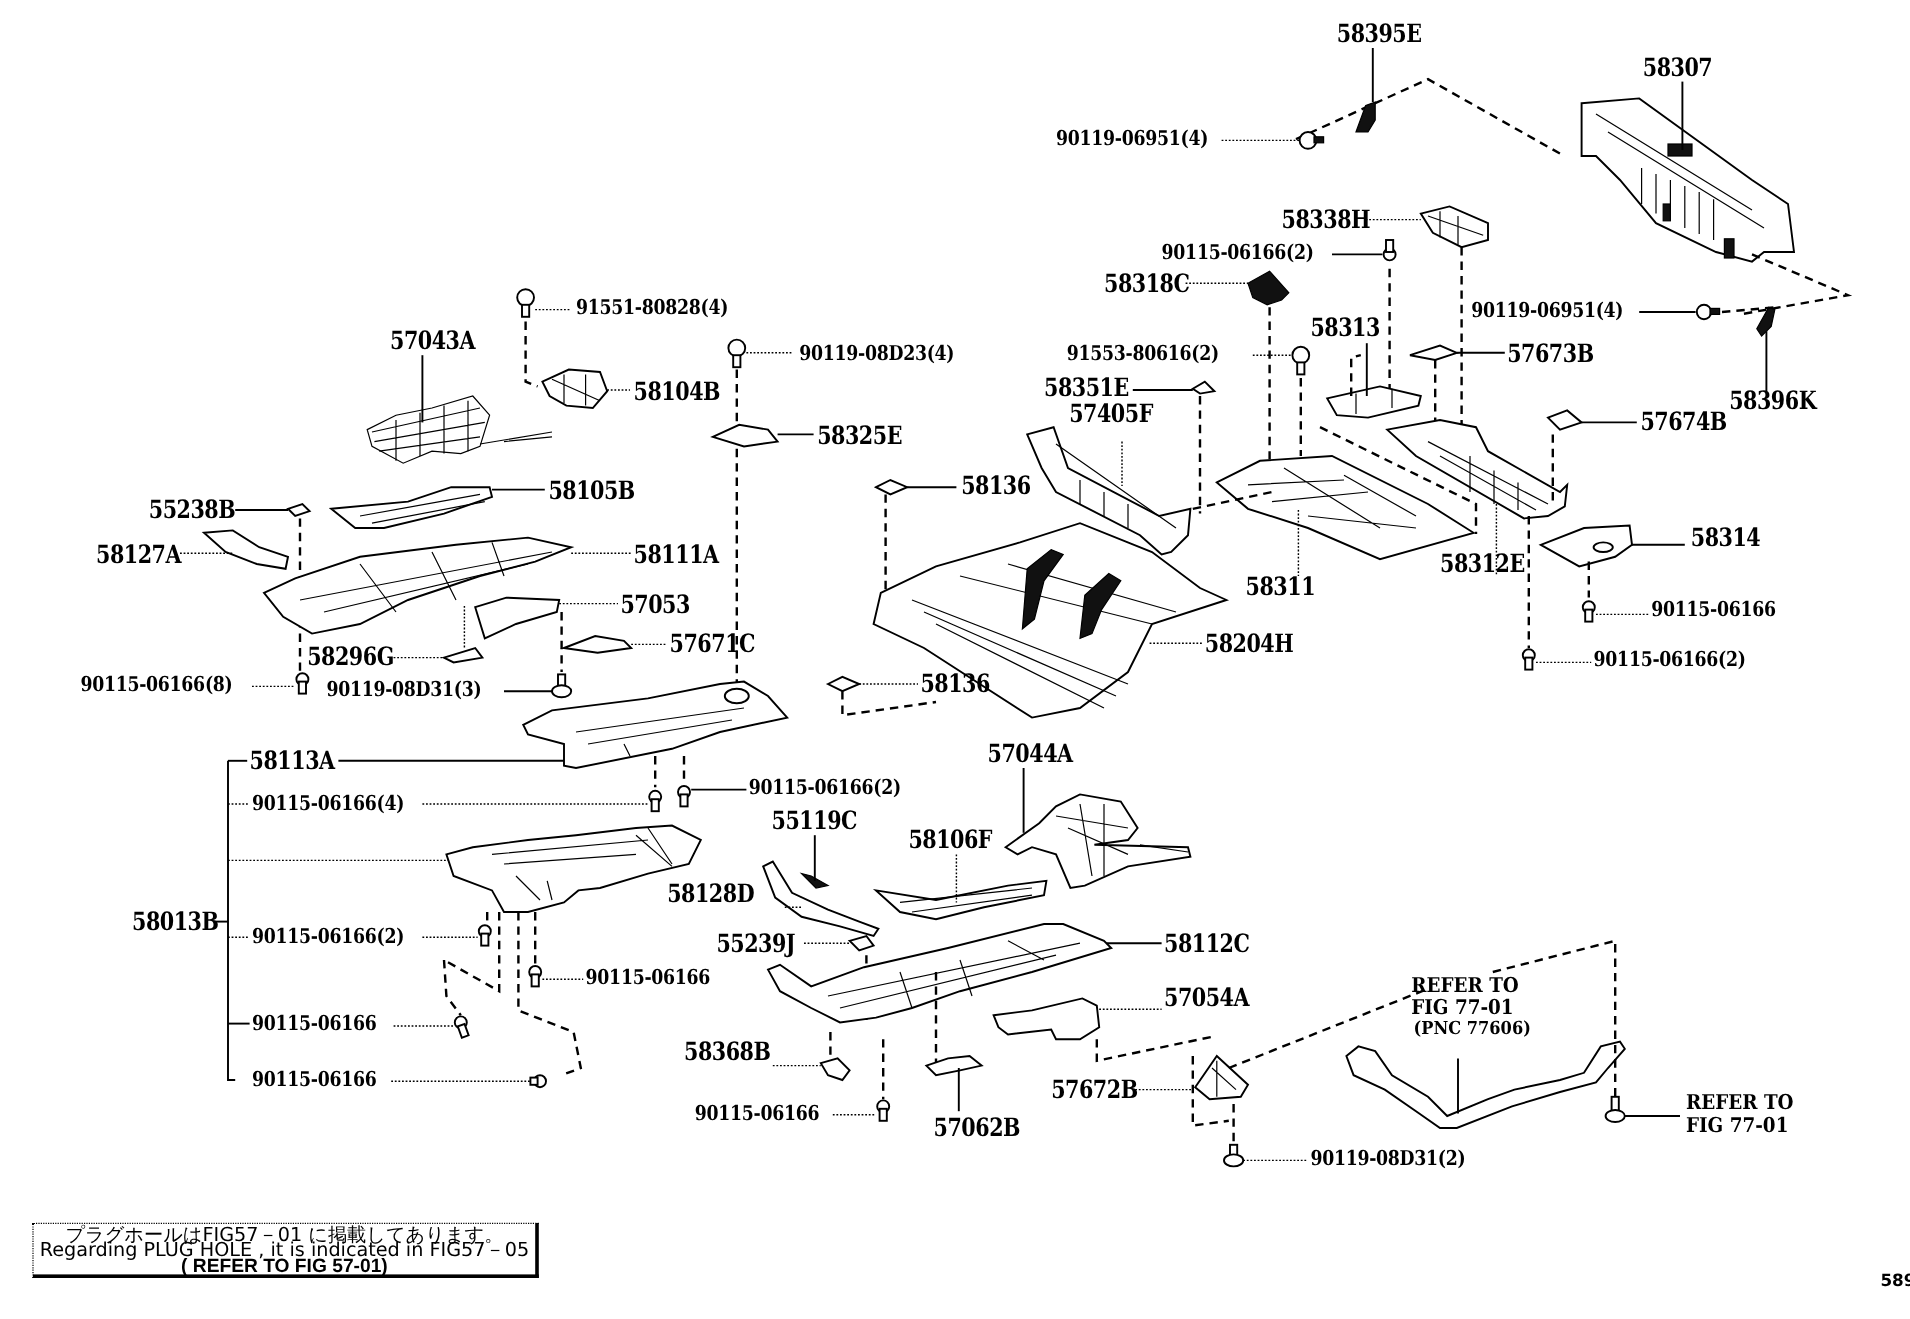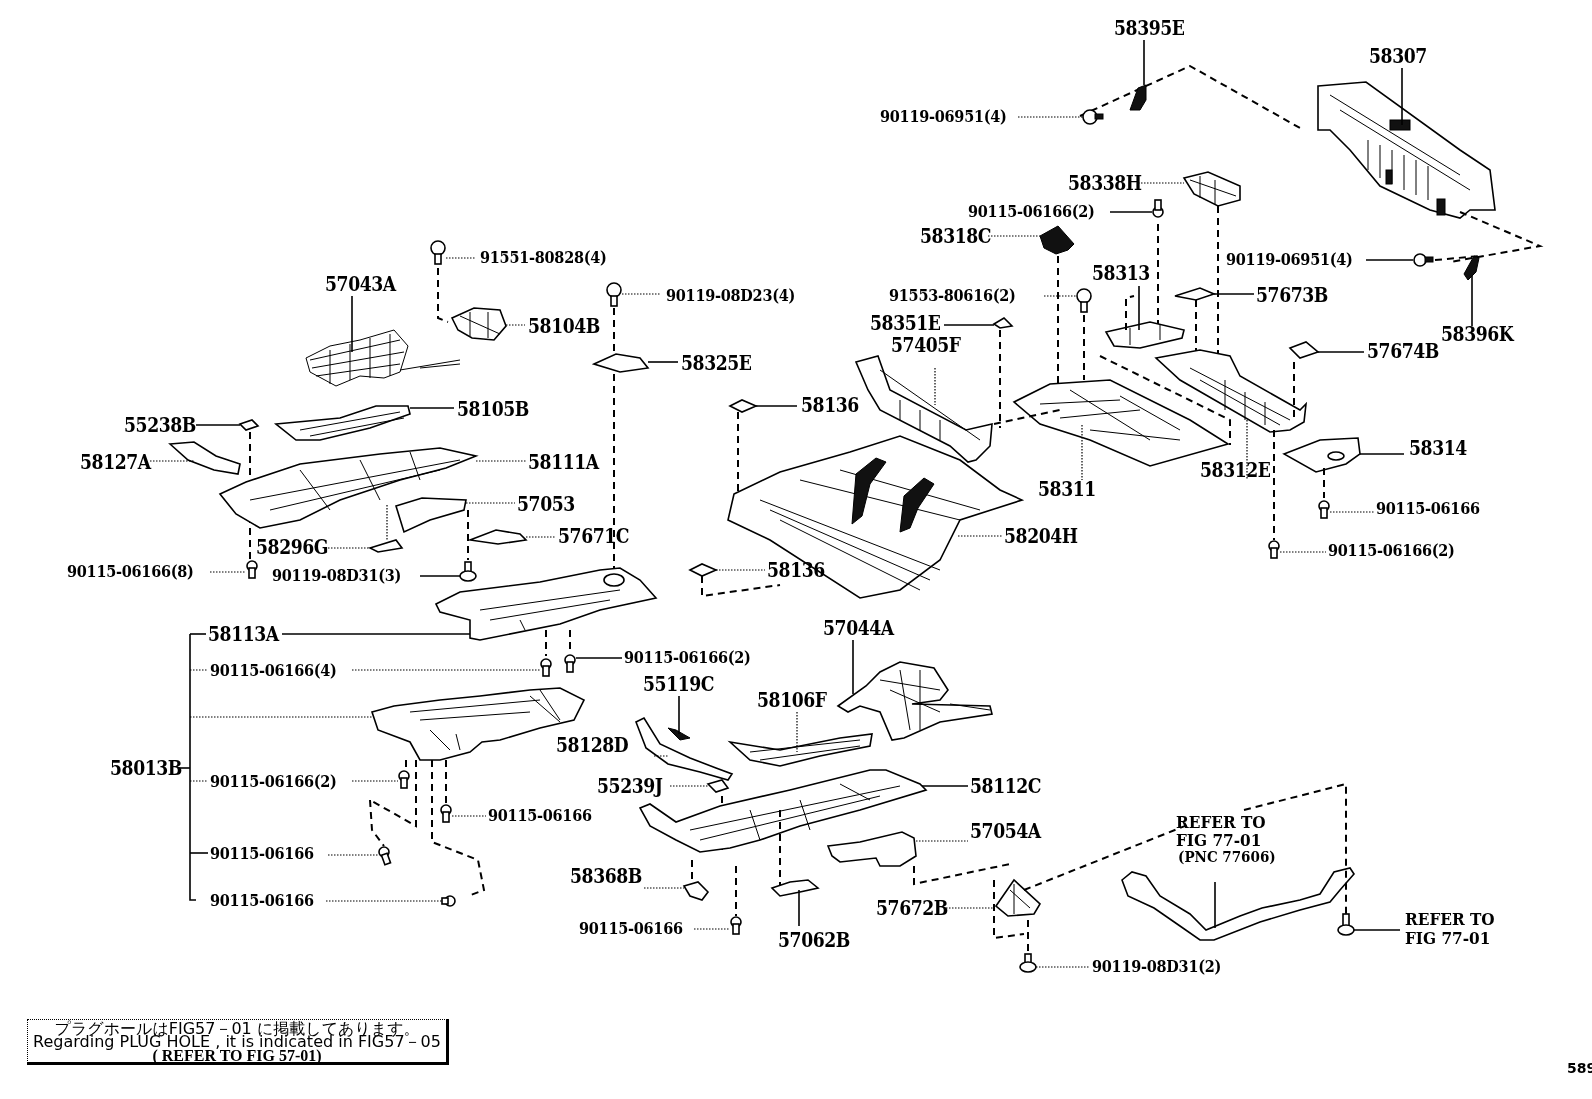--- a/index.html
+++ b/index.html
@@ -4,21 +4,21 @@
 <style>
   html, body { margin:0; padding:0; background:#ffffff; }
   body { width:1592px; height:1099px; position:relative; overflow:hidden; font-family:"DejaVu Sans", sans-serif; }
   #diagram { position:absolute; left:0; top:0; width:1592px; height:1099px; }
   .lbl { position:absolute; font-family:"DejaVu Serif", serif; font-weight:bold; color:#000; white-space:nowrap; line-height:1; }
   .big { font-size:21px; letter-spacing:-0.5px; transform:scaleX(0.82); transform-origin:left top; }
   .sm { font-size:17px; letter-spacing:-0.3px; transform:scaleX(0.85); transform-origin:left top; }
   .ref { font-size:17px; transform:scaleX(0.9); transform-origin:left top; line-height:1.05; }
   .note-box { position:absolute; left:27px; top:1019px; width:418px; height:42px; border:1px dotted #000; border-right:3px solid #000; border-bottom:3px solid #000; text-align:center; }
   .note-box div { font-family:"DejaVu Sans", sans-serif; font-size:16px; line-height:13px; }
-  .note-box .note3 { font-family:Liberation Serif, serif; font-weight:bold; font-size:16px; line-height:16px; }
+  .note-box .note3 { font-family:Liberation Sans, sans-serif; font-weight:bold; font-size:16px; line-height:16px; }
   .figid { position:absolute; left:1567px; top:1060px; font-family:"DejaVu Sans", sans-serif; font-weight:bold; font-size:14px; }
   svg .ln { stroke:#000; stroke-width:1.6; fill:none; }
   svg .dot { stroke:#000; stroke-width:1.2; fill:none; stroke-dasharray:1.5 1.5; }
   svg .dash { stroke:#000; stroke-width:2; fill:none; stroke-dasharray:7 5; }
   svg .part { stroke:#000; stroke-width:1.6; fill:#fff; }
   svg .hatch { stroke:#000; stroke-width:1; fill:none; }
   svg .dark { fill:#111; stroke:#000; stroke-width:1; }
 </style>
 </head>
 <body>

